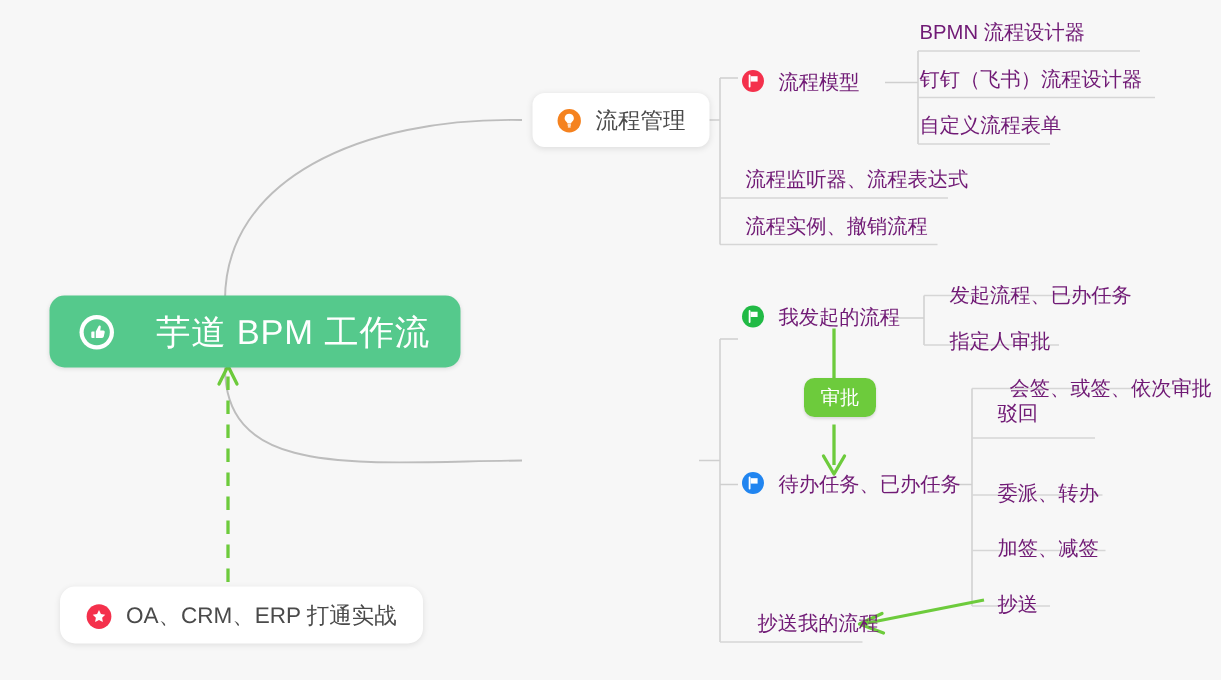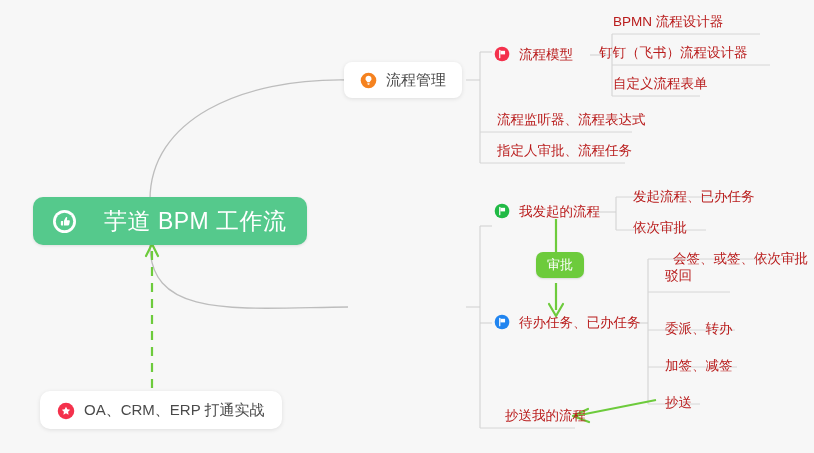--- a/index.html
+++ b/index.html
@@ -82,21 +82,21 @@
   }
   .mini-icon {
     width: 17px;
     height: 17px;
   }
   .mini-icon svg { display: block; }
 
   
   .leaf {
     font-size: 13.5px;
-    color: #b91c1c;
+    color: #701a75;
     padding: 2px 9px 5px 9px;
     line-height: 17px;
     background: transparent;
   }
   .leaf.with-icon { gap: 8px; padding-left: 4px; }
 
   
   .green-chip {
     background: #6dcb3c;
     border-radius: 7px;
@@ -183,21 +183,21 @@
   <div class="node root-node">
     <span class="icon-circle root-icon">
       <svg width="19" height="19" viewBox="0 0 24 24">
         <circle cx="12" cy="12" r="11" fill="#55c98c"></circle>
         <path d="M8.2 11.3h1.9v5.6H8.2a.8.8 0 0 1-.8-.8v-4a.8.8 0 0 1 .8-.8zm3 0 2.3-4.4a1 1 0 0 1 1.9.5l-.45 3.1h2.6a1.2 1.2 0 0 1 1.17 1.46l-.8 3.7a1.5 1.5 0 0 1-1.47 1.24h-5.25z" fill="#ffffff"></path>
       </svg>
     </span>
     <span class="root-label">芋道 BPM 工作流</span>
   </div>
 
-  <div class="node card-node" style="left:344px; top:62px;text-align:right;">
+  <div class="node card-node" style="left:355px; top:62px;text-align:right;">
     <span class="mini-icon">
       <svg width="17" height="17" viewBox="0 0 24 24">
         <circle cx="12" cy="12" r="11" fill="#f5821f"></circle>
         <path d="M12 5.3a4.3 4.3 0 0 0-2.5 7.8c.5.4.8.9.8 1.5h3.4c0-.6.3-1.1.8-1.5A4.3 4.3 0 0 0 12 5.3z" fill="#ffffff"></path>
         <rect x="10.3" y="15.4" width="3.4" height="1.2" rx="0.6" fill="#ffffff"></rect>
         <rect x="10.6" y="17.2" width="2.8" height="1.2" rx="0.6" fill="#ffffff"></rect>
       </svg>
     </span>
     <span class="card-label">流程管理</span>
   </div>
@@ -209,51 +209,51 @@
         <path d="M8.6 6.4v11.2" stroke="#ffffff" stroke-width="1.8" stroke-linecap="round"></path>
         <path d="M9.6 7.2h7v5.4h-7z" fill="#ffffff"></path>
       </svg>
     </span>
     <span>流程模型</span>
   </div>
 
   <div class="node leaf" style="left:604px; top:11px;">
     <span>BPMN 流程设计器</span>
   </div>
-  <div class="node leaf" style="left:590px; top:42px;align-items:center;">
+  <div class="node leaf" style="left:604px; top:42px;align-items:center;">
     <span>钉钉（飞书）流程设计器</span>
   </div>
   <div class="node leaf" style="left:604px; top:73px;">
     <span>自定义流程表单</span>
   </div>
 
   <div class="node leaf" style="left:488px; top:109px;">
     <span>流程监听器、流程表达式</span>
   </div>
   <div class="node leaf" style="left:488px; top:140px;">
-    <span>指定人审批、流程任务</span>
+    <span>流程实例、撤销流程</span>
   </div>
 
 
   <div class="node leaf with-icon" style="left:490px; top:201px;">
     <span class="mini-icon">
       <svg width="16" height="16" viewBox="0 0 24 24">
         <circle cx="12" cy="12" r="11" fill="#21ba45"></circle>
         <path d="M8.6 6.4v11.2" stroke="#ffffff" stroke-width="1.8" stroke-linecap="round"></path>
         <path d="M9.6 7.2h7v5.4h-7z" fill="#ffffff"></path>
       </svg>
     </span>
     <span>我发起的流程</span>
   </div>
 
   <div class="node leaf" style="left:624px; top:186px;">
     <span>发起流程、已办任务</span>
   </div>
   <div class="node leaf" style="left:624px; top:217px;">
-    <span>依次审批</span>
+    <span>指定人审批</span>
   </div>
 
   <div class="node leaf with-icon" style="left:490px; top:312px;">
     <span class="mini-icon">
       <svg width="16" height="16" viewBox="0 0 24 24">
         <circle cx="12" cy="12" r="11" fill="#2185f0"></circle>
         <path d="M8.6 6.4v11.2" stroke="#ffffff" stroke-width="1.8" stroke-linecap="round"></path>
         <path d="M9.6 7.2h7v5.4h-7z" fill="#ffffff"></path>
       </svg>
     </span>

